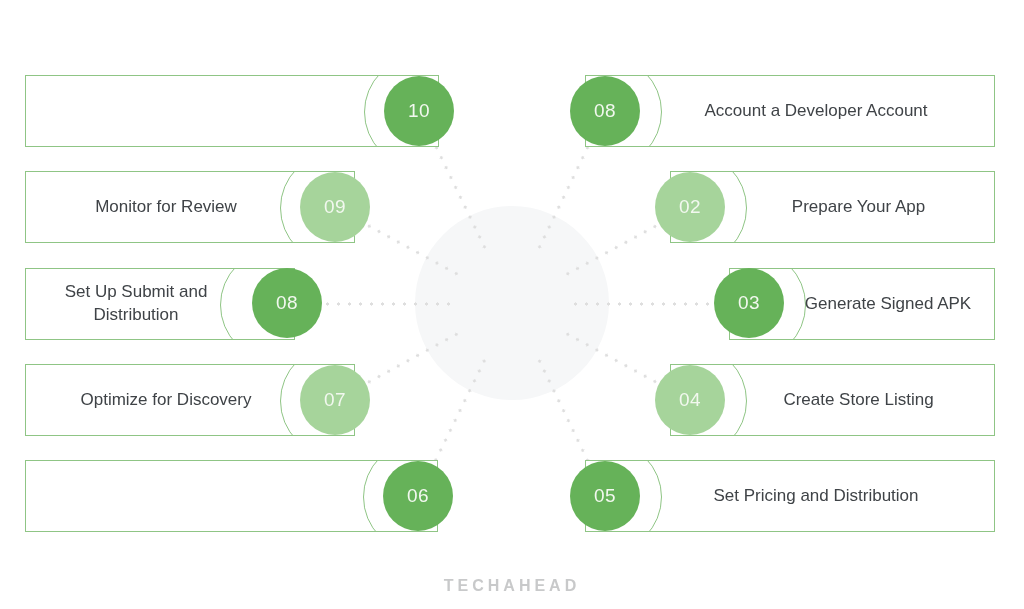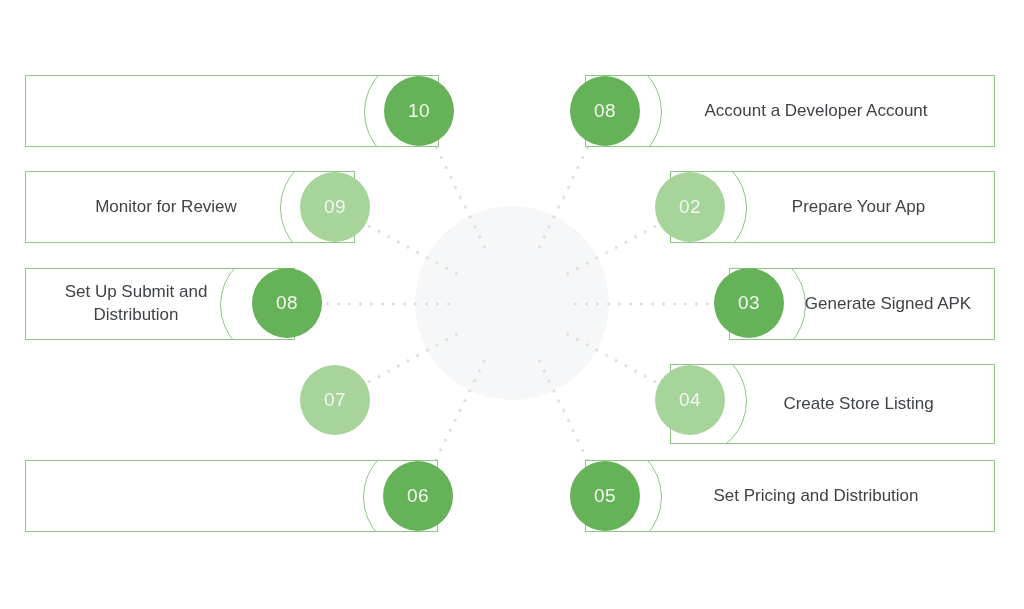--- a/index.html
+++ b/index.html
@@ -60,21 +60,21 @@
   .pos-l5 .bubble{left:383px;top:461px}
   .pos-r1 .box{left:585px;top:75px;width:410px;height:72px}
   .pos-r1 .notch{left:-36px}  .pos-r1 .label{left:50px;width:360px}
   .pos-r1 .bubble{left:570px;top:76px}
   .pos-r2 .box{left:670px;top:171px;width:325px;height:72px}
   .pos-r2 .notch{left:-36px}  .pos-r2 .label{left:50px;width:275px}
   .pos-r2 .bubble{left:655px;top:172px}
   .pos-r3 .box{left:729px;top:268px;width:266px;height:72px}
   .pos-r3 .notch{left:-36px}  .pos-r3 .label{left:50px;width:216px}
   .pos-r3 .bubble{left:714px;top:268px}
-  .pos-r4 .box{left:670px;top:364px;width:325px;height:80px}
+  .pos-r4 .box{left:670px;top:364px;width:325px;height:72px}
   .pos-r4 .notch{left:-36px}  .pos-r4 .label{left:50px;width:275px}
   .pos-r4 .bubble{left:655px;top:365px}
   .pos-r5 .box{left:585px;top:460px;width:410px;height:72px}
   .pos-r5 .notch{left:-36px}  .pos-r5 .label{left:50px;width:360px}
   .pos-r5 .bubble{left:570px;top:461px}
 </style>
 </head>
 <body>
 
 <div id="canvas" style="--background: #ffffff; --box-border: #8fc585; --label-text: #3f4347; --circle-dark: #66b259; --circle-light: #a6d49b; --number-text: #f2f8ef; --center-circle: #f6f7f8; --dots: #dedede; --logo-text: #c8c9ca;">
@@ -129,20 +129,24 @@
     <div class="bubble shade-dark">05</div>
   </div>
 
   <div class="step pos-l5">
     <div class="box">
       <div class="notch"></div>
     </div>
     <div class="bubble shade-dark">06</div>
   </div>
   <div class="step pos-l4">
+    <div class="box">
+      <div class="notch"></div>
+      <div class="label">Optimize for Discovery</div>
+    </div>
     <div class="bubble shade-light">07</div>
   </div>
   <div class="step pos-l3">
     <div class="box">
       <div class="notch"></div>
       <div class="label">Set Up Submit and Distribution</div>
     </div>
     <div class="bubble shade-dark">08</div>
   </div>
   <div class="step pos-l2">
@@ -152,13 +156,14 @@
     </div>
     <div class="bubble shade-light">09</div>
   </div>
   <div class="step pos-l1">
     <div class="box">
       <div class="notch"></div>
     </div>
     <div class="bubble shade-dark">10</div>
   </div>
 
+  <div class="brand">TECHAHEAD</div>
 </div>
 
 </body></html>

